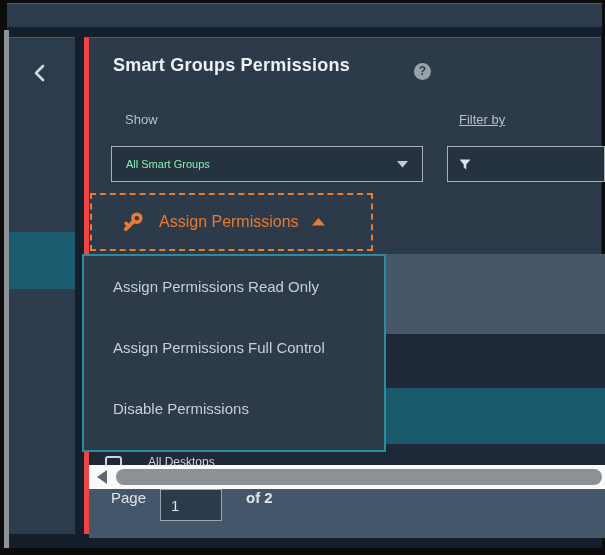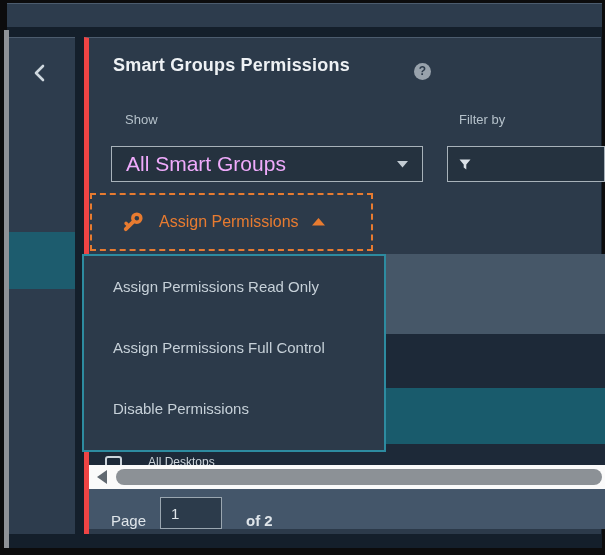--- a/index.html
+++ b/index.html
@@ -25,25 +25,25 @@
 
   
   #main-panel { left:84px; top:37px; width:517px; height:497px; background:#2c3a4a; border-top:1px solid #4c5c6e; border-left:5px solid #ef4444; }
 
   #page-title { left:24px; top:17px; font-size:18px; font-weight:bold; color:#eef1f4; letter-spacing:.2px; }
   #help-icon { left:325px; top:25px; width:17px; height:17px; border-radius:50%; background:#98a2ac;
     color:#2c3a4a; font-size:12px; font-weight:bold; text-align:center; line-height:17px; cursor:pointer; }
 
   .field-label { font-size:13px; color:#b5c1ca;margin-left:12px; }
   #show-label { left:24px; top:74px; }
-  #filter-label { left:358px; top:74px; }
+  #filter-label { left:358px; top:74px;text-decoration:underline; }
 
   .inputbox { background:#25323f; border:1px solid #a8b2ba; display:flex; align-items:center; height:36px; }
   #show-select { left:22px; top:108px; width:312px; padding:0 14px; cursor:pointer; }
-  #show-select .value { flex:1; font-size:21px; color:#f0abfc; }
+  #show-select .value { flex:1; font-size:11px; color:#86efac; }
   #filter-input-wrap { left:358px; top:108px; width:158px; padding:0 11px; }
   #filter-input-wrap input { flex:1; background:transparent; border:none; outline:none; color:#e9edf0; font-size:14px; min-width:10px; }
 
   #assign-button { left:1px; top:155px; width:283px; height:58px; border:2px dashed #e87b30;
     display:flex; align-items:center; padding-left:29px; background:transparent; cursor:pointer; }
   #assign-button .label { font-size:16px; color:#e87b30; margin-left:15px; }
   #assign-button .caret-up { margin-left:13px; }
 
   
   .table-row { left:0; width:517px; }
@@ -62,21 +62,21 @@
   .menu-item { height:61px; display:flex; align-items:center; padding-left:29px;
     font-size:15px; color:#c6d0d8; cursor:pointer; }
 
   
   #h-scrollbar { left:0; top:427px; width:517px; height:24px; background:#fafafa; z-index:6; display:flex; align-items:center; }
   #scroll-left-arrow { width:0; height:0; border-top:7px solid transparent; border-bottom:7px solid transparent;
     border-right:10px solid #606870; margin-left:8px; cursor:pointer; }
   #scroll-thumb { position:absolute; left:27px; top:4px; width:486px; height:16px; background:#8c9196; border-radius:8px; cursor:grab; }
 
   
-  #pagination { left:0; top:451px; width:517px; height:40px; background:#44566a; z-index:7; display:flex; align-items:flex-end; }
+  #pagination { left:0; top:451px; width:517px; height:49px; background:#44566a; z-index:7; display:flex; align-items:flex-start; }
   #pagination .pg-label { font-size:15px; color:#dfe5ea; }
   #page-label { margin-left:22px; }
   #page-input { margin-left:14px; width:62px; height:32px; background:#2c3b4b; border:1px solid #9aa6b0;
     color:#dfe5ea; font-size:15px; padding-left:10px; outline:none; }
   #of-label { margin-left:24px;font-weight:bold; }
 
   svg { display:block; }
 </style>
 </head>
 <body>

